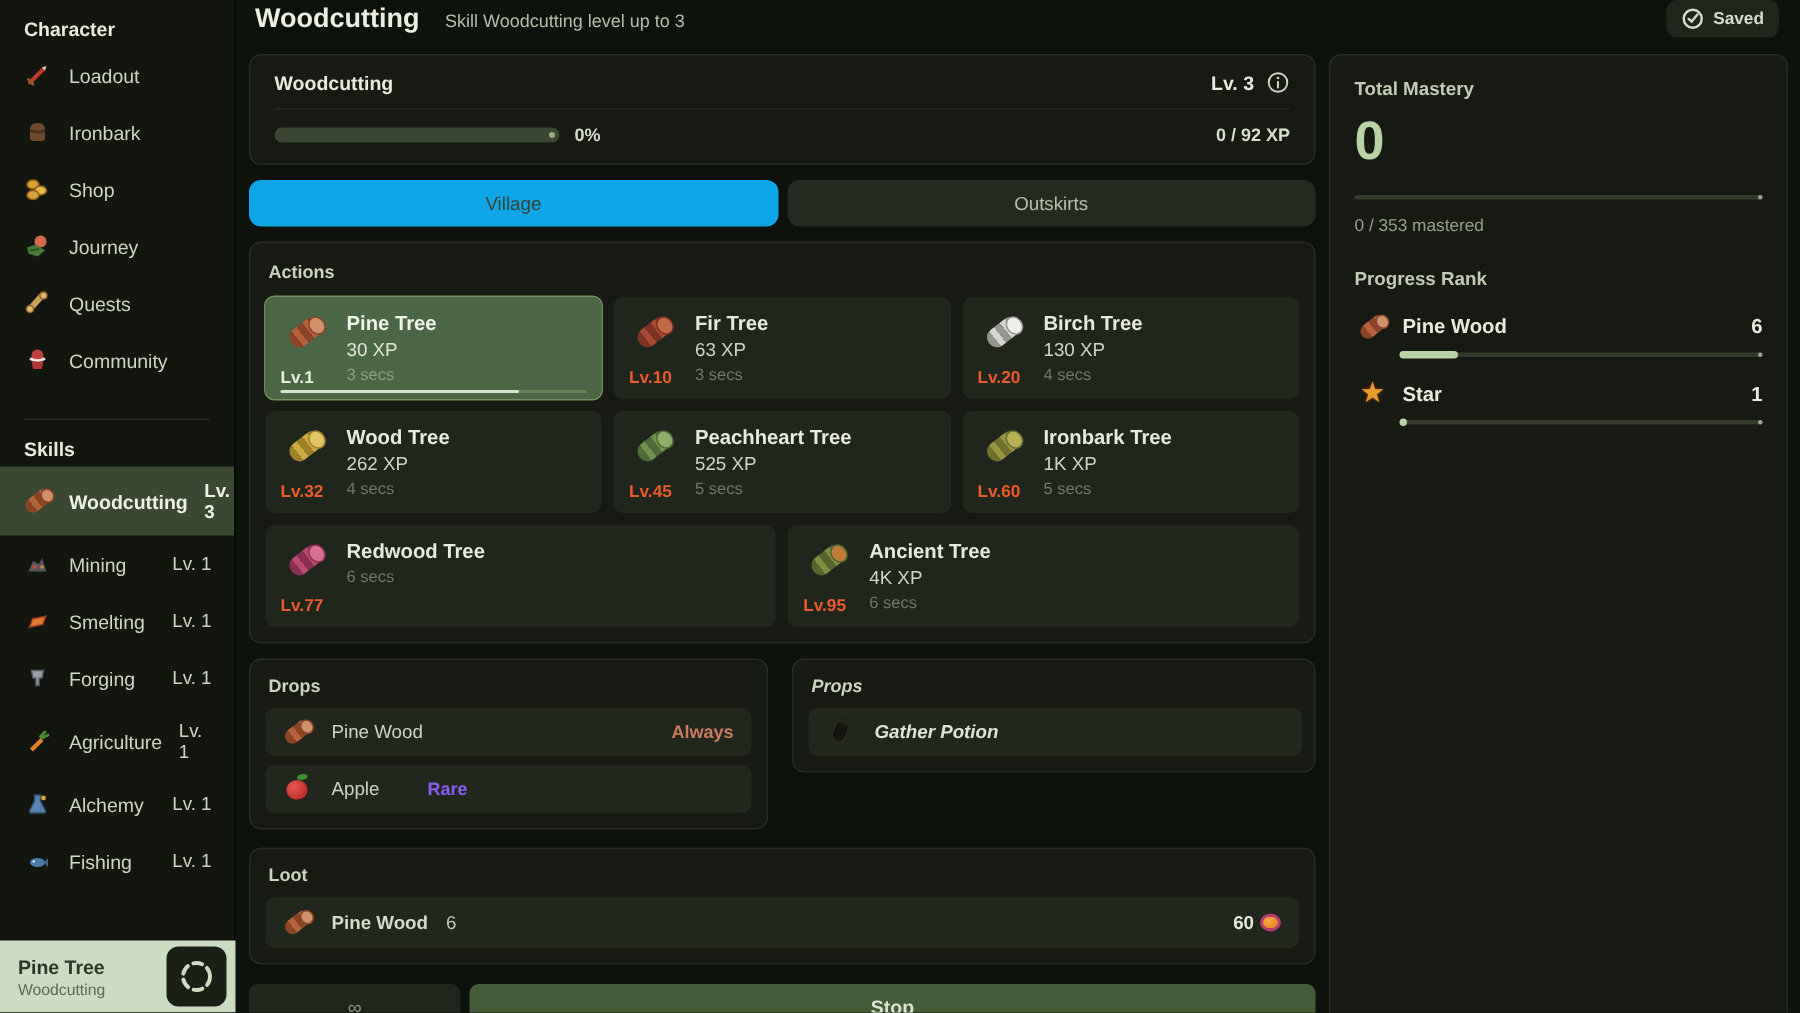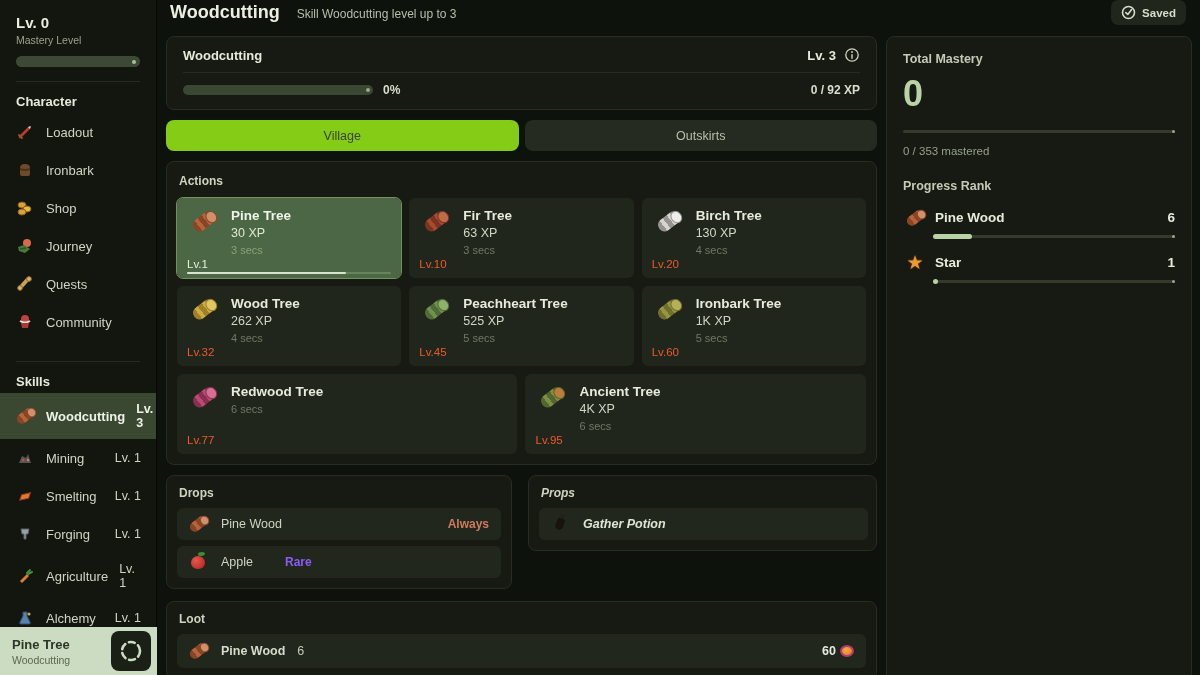--- a/index.html
+++ b/index.html
@@ -62,32 +62,32 @@
   .sp-bot { display:flex; align-items:center; margin-top:10px; }
   .sp-bar { position:relative; width:190px; height:10px; border-radius:5px; background:#3b4732; }
   .sp-bar .dot { position:absolute; right:3px; top:3px; width:4px; height:4px; border-radius:50%; background:#97ab85; }
   .sp-pct { font-size:12px; font-weight:bold; color:#d7decd; margin-left:10px; }
   .sp-xp { margin-left:auto; font-size:12px; font-weight:bold; color:#d7decd; }
 
   
   .tabs { display:flex; gap:6px; margin-top:10px; }
   .tab { flex:1; height:31px; border-radius:8px; display:flex; align-items:center; justify-content:center;
          font-size:12.5px; cursor:pointer; background:#252b20; color:#b6c0ab; border:none; font-family:inherit; }
-  .tab.active { background:#84cc16; color:#39432f; }
+  .tab.active { background:#0ea5e9; color:#39432f; }
 
   
   .actions-panel { margin-top:10px; padding:10px 10px 10px 10px; }
   .actions-panel .p-label { padding:2px 2px 10px 2px; }
   .a-grid { display:grid; grid-template-columns:repeat(6,1fr); gap:8px; }
   .card { grid-column:span 2; position:relative; background:#20261c; border-radius:6px; padding:10px 10px 8px 10px;
           display:flex; min-height:68px; cursor:pointer; }
   .card.wide { grid-column:span 3; }
   .card.active { background:#4c6745; outline:1px solid #74905f; }
   .c-left { width:44px; flex:0 0 44px; display:flex; flex-direction:column; justify-content:space-between; align-items:flex-start; }
-  .c-lv { font-size:11.5px; font-weight:normal; color:#ed5a2b;margin-top:24px; }
+  .c-lv { font-size:11.5px; font-weight:bold; color:#ed5a2b; }
   .card.active .c-lv { color:#e7eedb; }
   .c-main { flex:1; }
   .c-name { font-size:13.5px; font-weight:bold; color:#e6ebdc; }
   .c-xp { font-size:12.5px; color:#cfd7c4; margin-top:3px; }
   .c-time { font-size:11px; color:#6f7965; margin-top:4px; }
   .card.active .c-name { color:#f0f4e8; }
   .card.active .c-xp { color:#dfe8d2; }
   .card.active .c-time { color:#87a178; }
   .c-progress { position:absolute; left:10px; right:10px; bottom:4px; height:2px; background:#6a8459; border-radius:1px; }
   .c-progress i { display:block; height:2px; width:78%; background:#d9e4cf; border-radius:1px; }
@@ -161,28 +161,20 @@
 
   .spinner { animation:spin 1.6s linear infinite; transform-origin:center; }
   @keyframes spin { to { transform:rotate(360deg); } }
 </style>
 </head>
 <body>
 
 <div class="app">
 
   <aside class="sidebar">
-    <div class="sb-pad">
-      <div class="sb-lv">Lv. 0</div>
-      <div class="sb-ml">Mastery Level</div>
-      <div class="sb-bar">
-          <i class="dot"></i>
-        </div>
-      <div class="sb-div"></div>
-    </div>
 
     <div class="sb-sec">Character</div>
 
     <div class="sb-item">
       <span class="si">
         <svg width="18" height="18" viewBox="0 0 18 18">
             <path d="M4 14 L13 5" stroke="#c0392b" stroke-width="2.6" stroke-linecap="round"></path>
             <path d="M12 4 L15 3 L14 6 Z" fill="#d8d8d0"></path>
             <path d="M3 12 L6 15" stroke="#8a5a2b" stroke-width="2" stroke-linecap="round"></path>
           </svg>

